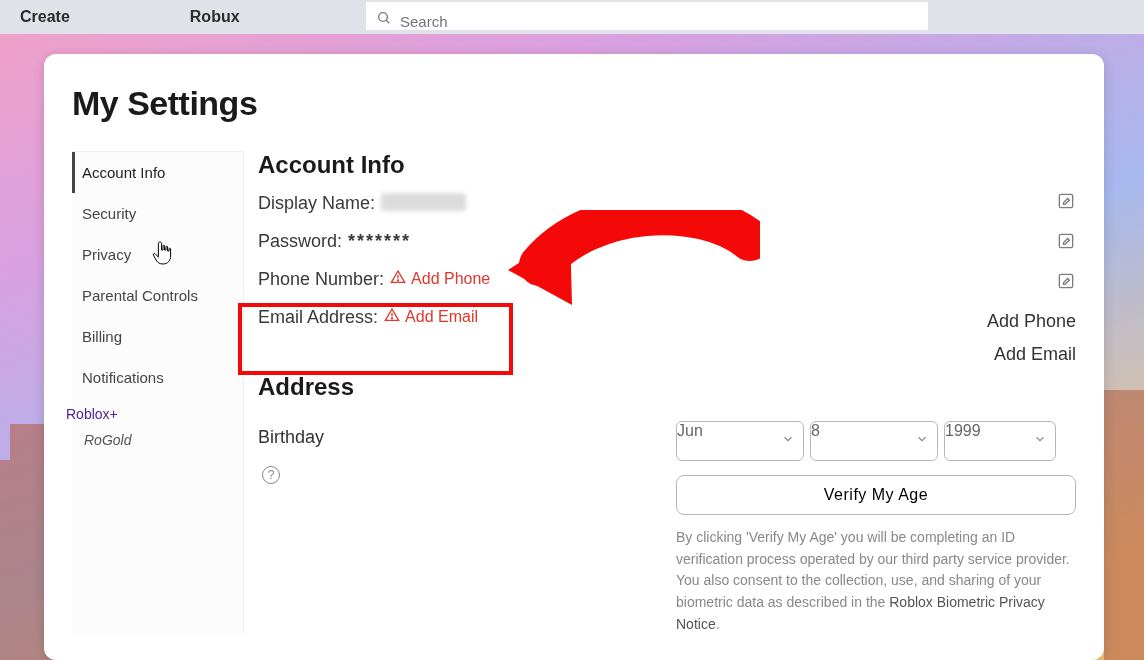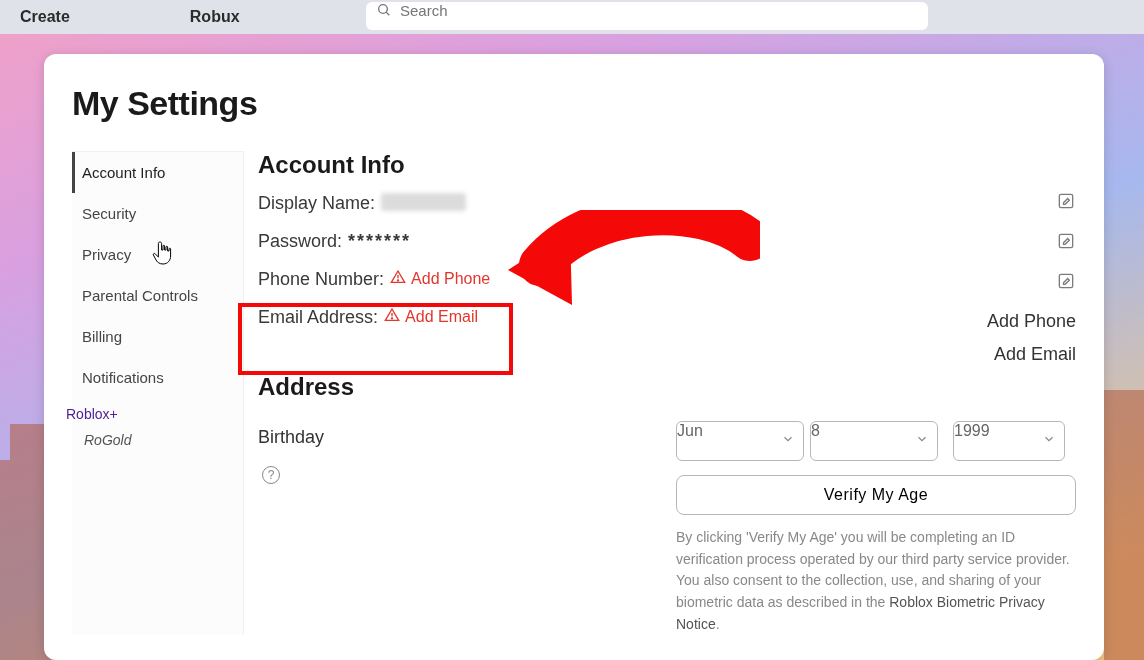--- a/index.html
+++ b/index.html
@@ -20,23 +20,23 @@
     gap: 60px;
   }
   .topnav .nav-link { color: #2b2b2b; font-weight: 600; font-size: 16px; }
   .search-wrap {
     position: absolute;
     left: 366px;
     top: 2px;
     width: 562px;
     height: 28px;
     background: #fff;
-    border-radius: 6px;
+    border-radius: 0;
     display: flex;
-    align-items: flex-start;
+    align-items: flex-end;
     padding: 0 10px;
     gap: 8px;
   }
   .search-wrap svg { width: 16px; height: 16px; stroke: #777; fill: none; stroke-width: 2; }
   .search-wrap input { border: none; outline: none; flex: 1; font-size: 15px; color: #555; background: transparent; }
 
   
   .card {
     position: absolute;
     left: 44px;
@@ -100,21 +100,21 @@
   .birthday-label { font-size: 18px; color: #333; padding-top: 6px; width: 120px; }
   .q-icon { width: 18px; height: 18px; border: 1.4px solid #888; border-radius: 50%; font-size: 12px; color: #888; display: inline-flex; align-items: center; justify-content: center; margin-top: 18px; margin-left: 4px; }
 
   .birthday-right { margin-left: auto; width: 400px; }
   .selects { display: flex; gap: 6px; }
   .sel { position: relative; border: 1px solid #b7b7b7; border-radius: 6px; height: 40px; display: flex; padding: 0 30px 0 0; font-size: 16px; color: #666; background: #fff; cursor: pointer; }
   .sel .chev { position: absolute; right: 8px; top: 50%; transform: translateY(-50%); }
   .sel .chev svg { width: 14px; height: 14px; stroke: #888; fill: none; stroke-width: 2; }
   .sel.month { width: 128px; }
   .sel.day   { width: 128px; }
-  .sel.year  { width: 112px; margin-left: 9px; }
+  .sel.year  { width: 112px; }
 
   .verify-btn { margin-top: 14px; width: 100%; height: 40px; border: 1px solid #b7b7b7; border-radius: 8px; background: #fff; cursor: pointer; font-size: 16px; color: #000000; letter-spacing: 0.5px; }
 
   .disclaimer { margin-top: 12px; font-size: 14px; line-height: 1.55; color: #888; }
   .disclaimer .bold { color: #545454; font-weight: 400; }
 
   
   .city-left, .city-right { position: absolute; bottom: 0; background: rgba(175,90,60,.55); }
   .city-left { left: 0; width: 56px; height: 200px; }
   .city-left::before { content:""; position:absolute; top:-36px; left:10px; width:36px; height:36px; background: rgba(175,90,60,.55);}

